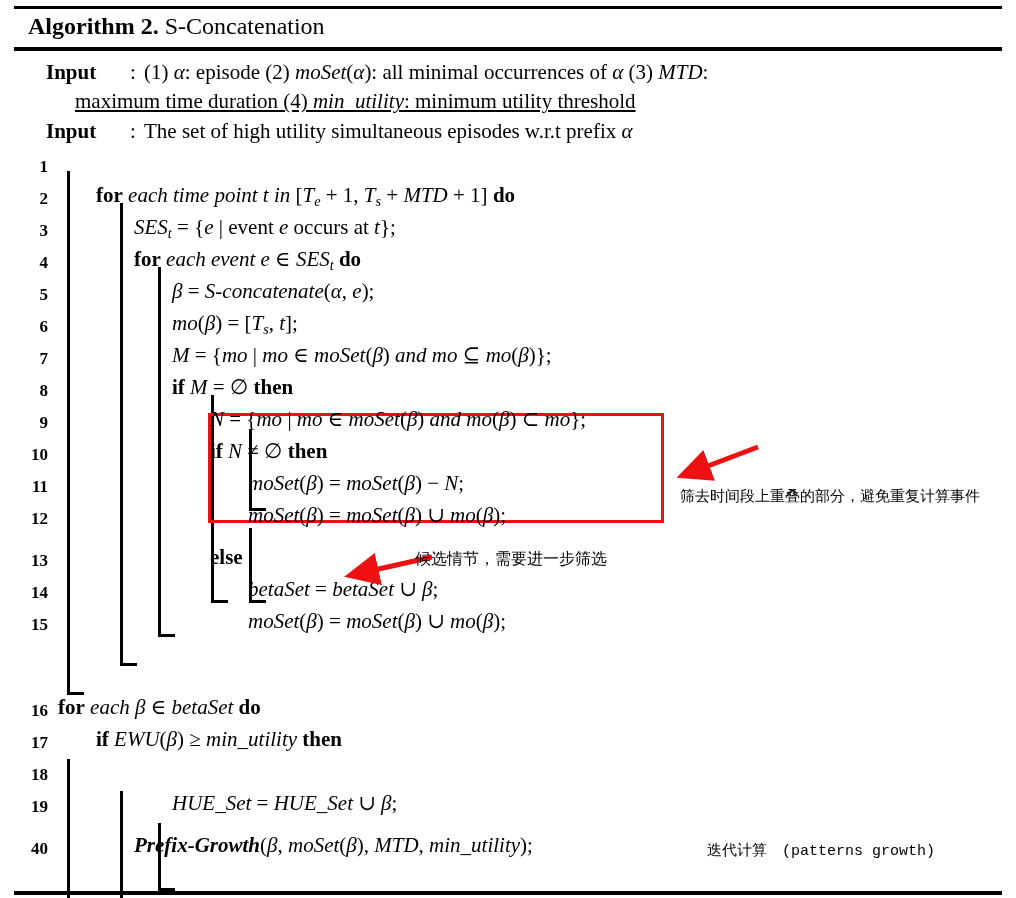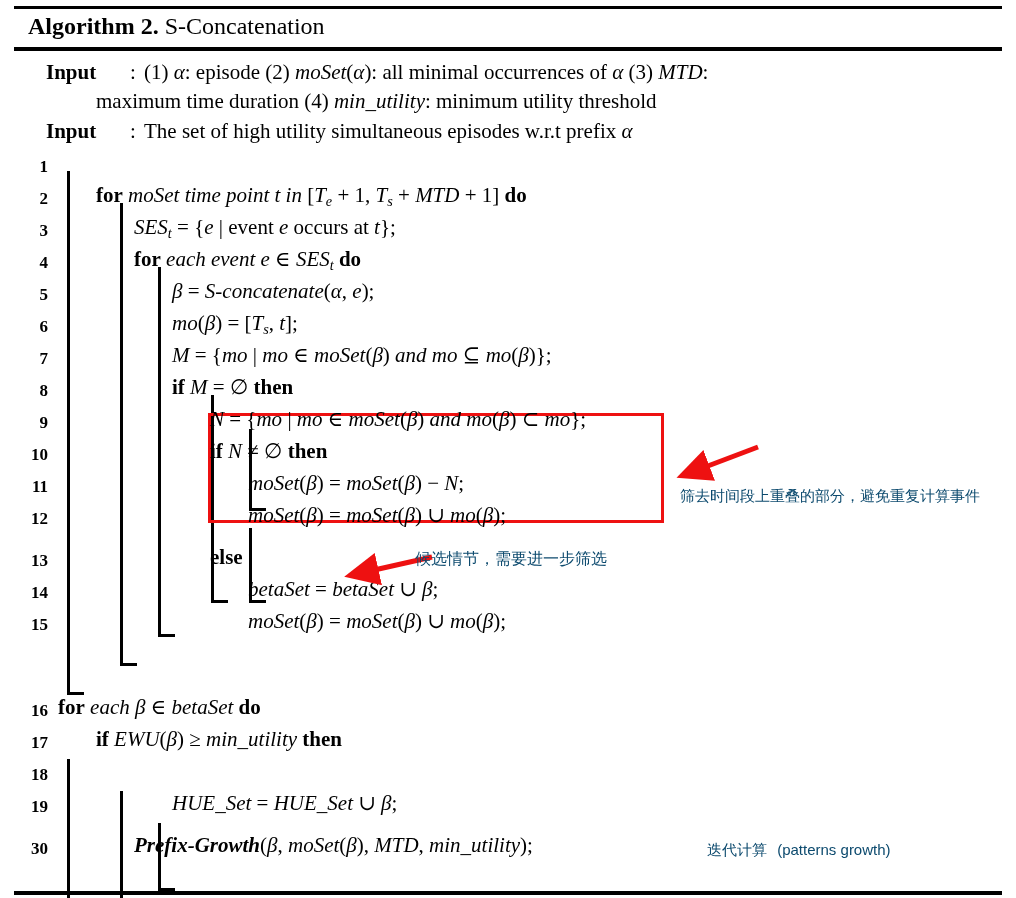--- a/index.html
+++ b/index.html
@@ -48,21 +48,21 @@
   }
   .io-key {
     font-weight: bold;
     width: 84px;
     flex: 0 0 84px;
     text-align: left;
     margin-left: 32px;
   }
   .io-sep { width: 14px; flex: 0 0 14px; }
   .io-val { }
-  .io-cont { margin-left: 82px; }
+  .io-cont { margin-left: 61px; text-decoration: underline; }
 
   
   .code { position: relative; margin-top: 4px; }
 
   .line {
     position: relative;
     display: flex;
     align-items: flex-start;
     font-size: 21px;
     height: 32px;
@@ -118,22 +118,22 @@
   
   #redbox {
     position: absolute;
     border: 3px solid #ee1111;
     box-sizing: border-box;
     pointer-events: none;
   }
 
   .zh {
     position: absolute;
-    color: #0c4a6e;
-    font-family: Liberation Sans, sans-serif;
+    color: #000000;
+    font-family: Liberation Mono, monospace;
     font-size: 15px;
     white-space: nowrap;
   }
   .zh.small { font-size: 16px; }
 
   .arrow { position: absolute; }
 </style>
 </head>
 <body>
 
@@ -184,21 +184,21 @@
     <div class="vfoot" style="left:235px; top:449px; width:17px;"></div>
 
     <div id="redbox" style="left:194px; top:262px; width:456px; height:110px;"></div>
 
     <div class="line">
       <span class="lineno">1</span>
     </div>
 
     <div class="line">
       <span class="lineno">2</span>
-      <span class="body-col"><span class="txt i1"><b class="kw">for</b> <span class="mi">moSet time point t in</span> [<span class="mi">T<sub>e</sub></span> + 1, <span class="mi">T<sub>s</sub></span> + <span class="mi">MTD</span> + 1] <b class="kw">do</b></span></span>
+      <span class="body-col"><span class="txt i1"><b class="kw">for</b> <span class="mi">each time point t in</span> [<span class="mi">T<sub>e</sub></span> + 1, <span class="mi">T<sub>s</sub></span> + <span class="mi">MTD</span> + 1] <b class="kw">do</b></span></span>
     </div>
 
     <div class="line">
       <span class="lineno">3</span>
       <span class="body-col"><span class="txt i2"><span class="mi">SES<sub>t</sub></span> = {<span class="mi">e</span> | event <span class="mi">e</span> occurs at <span class="mi">t</span>};</span></span>
     </div>
 
     <div class="line">
       <span class="lineno">4</span>
       <span class="body-col"><span class="txt i2"><b class="kw">for</b> <span class="mi">each event e</span> ∈ <span class="mi">SES<sub>t</sub></span> <b class="kw">do</b></span></span>
@@ -274,21 +274,21 @@
     <div class="line">
       <span class="lineno">18</span>
     </div>
 
     <div class="line gap">
       <span class="lineno">19</span>
       <span class="body-col"><span class="txt i3"><span class="mi">HUE_Set</span> = <span class="mi">HUE_Set</span> ∪ <span class="mi">β</span>;</span></span>
     </div>
 
     <div class="line">
-      <span class="lineno">30</span>
+      <span class="lineno">40</span>
       <span class="body-col"><span class="txt i2"><span class="bi">Prefix-Growth</span>(<span class="mi">β</span>, <span class="mi">moSet</span>(<span class="mi">β</span>), <span class="mi">MTD</span>, <span class="mi">min_utility</span>);</span></span>
     </div>
 
     <div class="vbar" style="left:53px;  top:608px; height:172px;"></div>
     <div class="vbar" style="left:106px; top:640px; height:137px;"></div>
 
     <div class="vbar" style="left:144px; top:672px; height:68px;"></div>
     <div class="vfoot" style="left:144px; top:737px; width:17px;"></div>
   </div>
 

